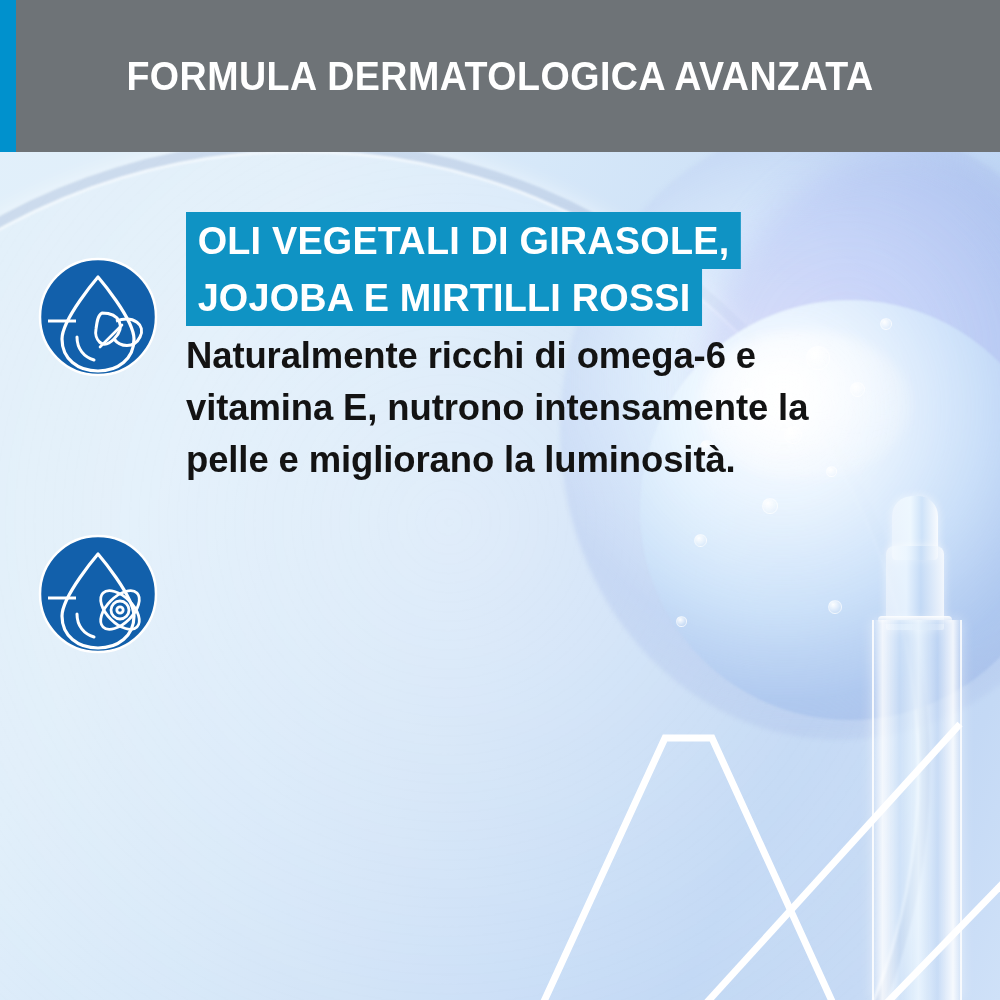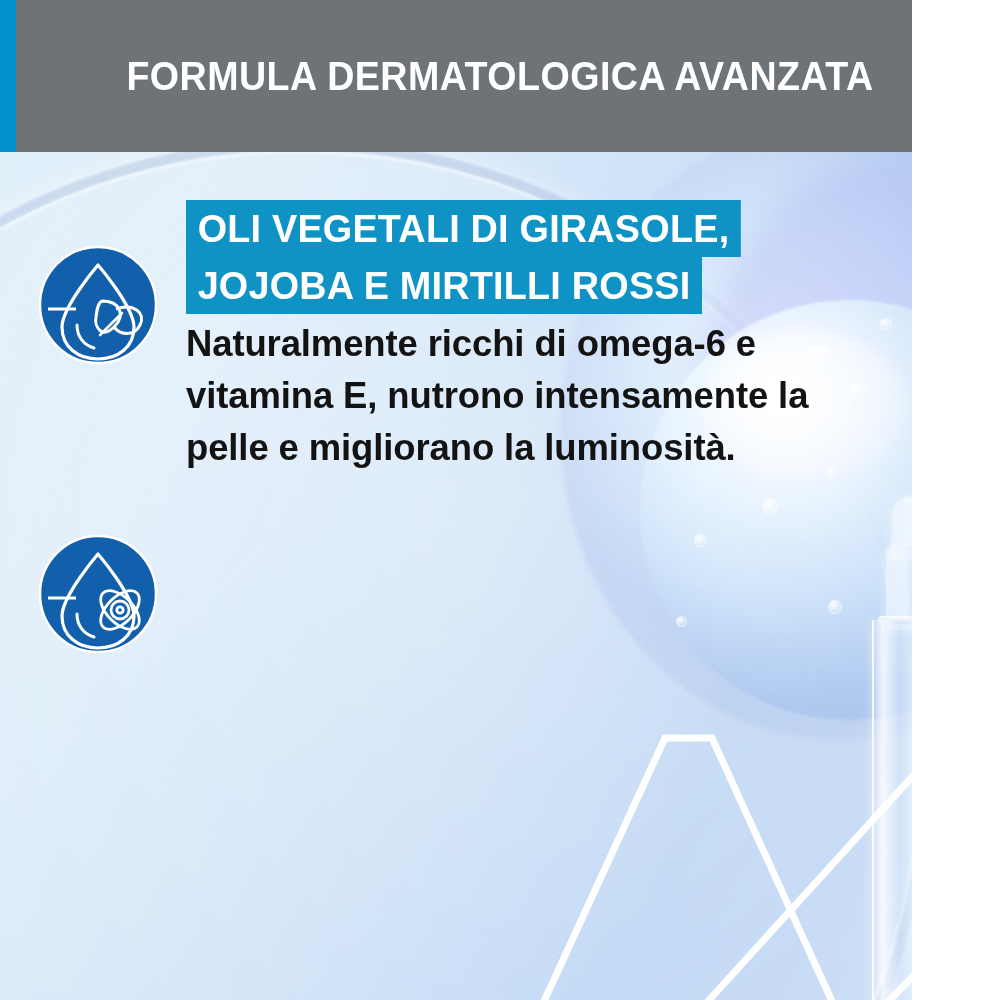--- a/index.html
+++ b/index.html
@@ -6,21 +6,21 @@
     margin: 0;
     padding: 0;
     background: #ffffff;
   }
   body {
     font-family: "Liberation Sans", sans-serif;
   }
 
   .poster {
     position: relative;
-    width: 912px;
+    width: 1000px;
     height: 1000px;
     overflow: hidden;
     background: #dcebf7;
   }
 
   
   .bg-base {
     position: absolute;
     inset: 0;
     background:
@@ -239,21 +239,21 @@
     transform: scaleX(0.94);
     white-space: nowrap;
   }
 
   
   .feature {
     position: absolute;
     display: flex;
     align-items: flex-start;
   }
-  .feature-1 { left: 36px; top: 200px; }
+  .feature-1 { left: 36px; top: 212px; }
   .feature-2 { left: 36px; top: 528px; }
 
   .icon-wrap {
     flex: 0 0 auto;
     width: 124px;
     height: 124px;
     position: relative;
   }
   .feature-1 .icon-wrap { margin-top: 43px; }
   .feature-2 .icon-wrap { margin-top: 4px; }

